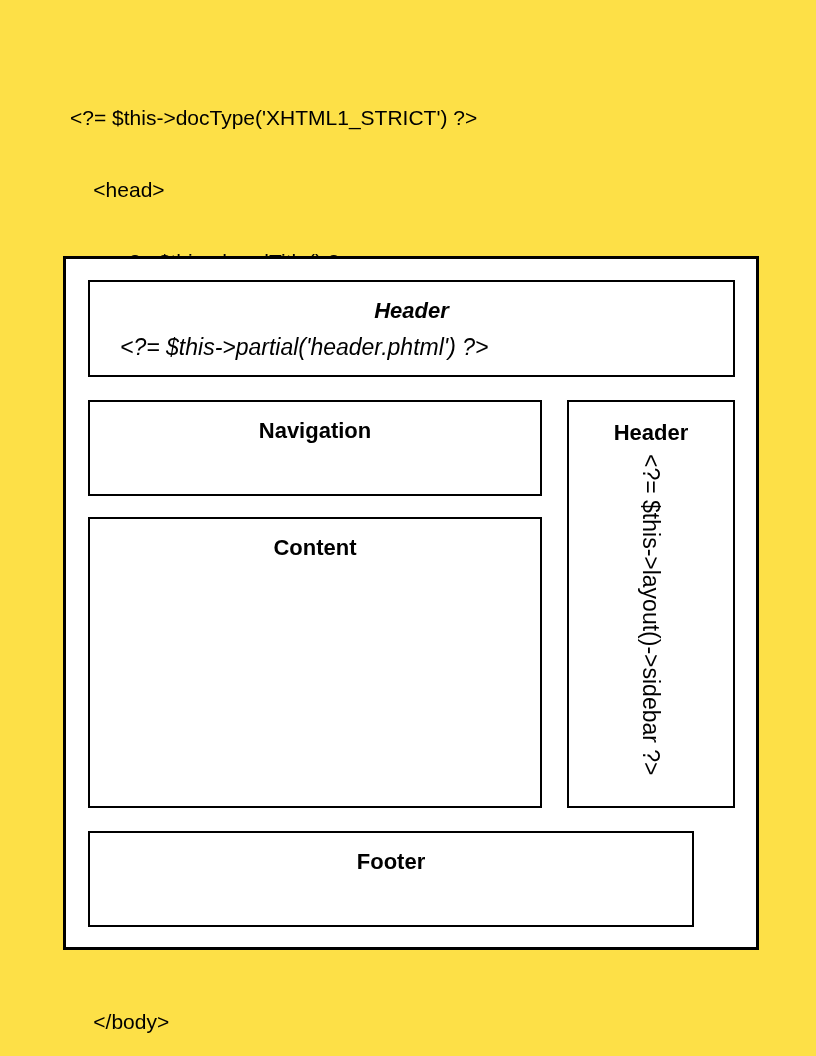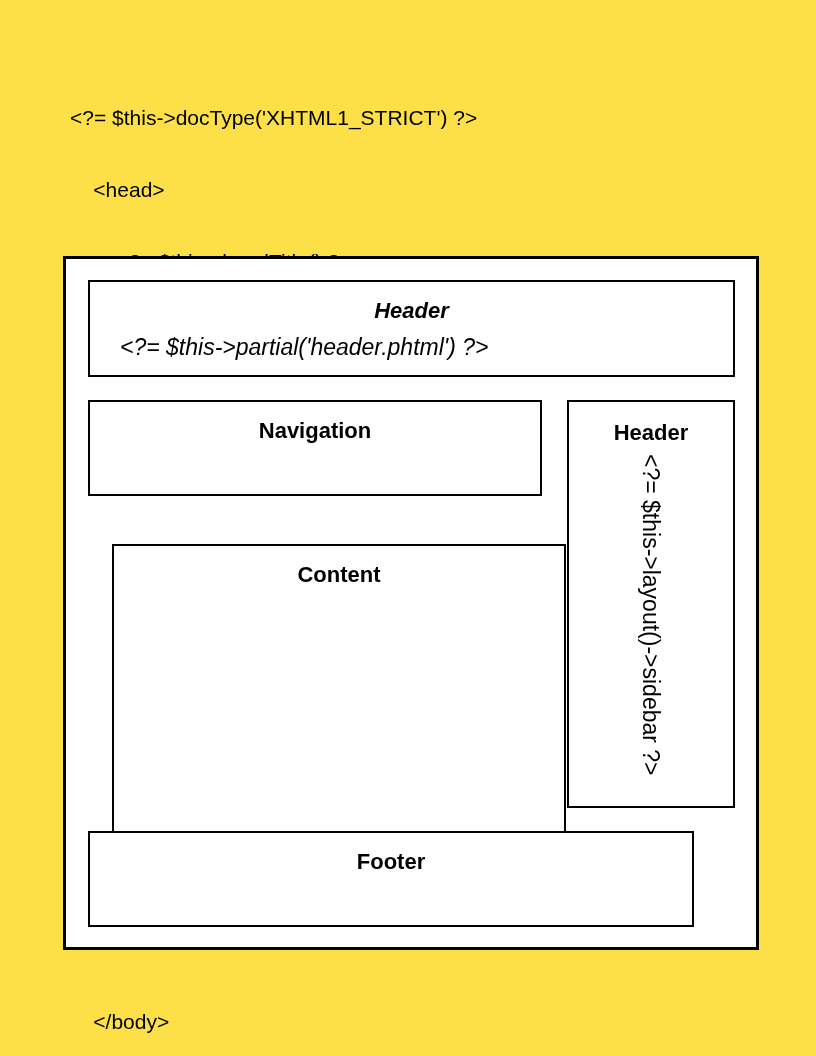--- a/index.html
+++ b/index.html
@@ -46,21 +46,21 @@
     font-size: 23px;
     line-height: 26px;
     margin-top: 10px;
     padding-left: 30px;
     white-space: pre;
   }
   #box-header  { left: 88px;  top: 280px; width: 647px; height: 97px; font-style: italic;  }
   #box-nav     { left: 88px;  top: 400px; width: 454px; height: 96px;  }
   #box-sidebar { left: 567px; top: 400px; width: 168px; height: 408px;
                  display: flex; flex-direction: column; align-items: center; }
-  #box-content { left: 88px;  top: 544px; width: 454px; height: 291px; margin-left: 24px; }
+  #box-content { left: 88px;  top: 517px; width: 454px; height: 291px; }
   #box-footer  { left: 88px;  top: 831px; width: 606px; height: 96px;  }
 
   #box-sidebar .dbox-title { margin-top: 18px; }
   .vertical-code {
     writing-mode: vertical-rl;
     text-orientation: mixed;
     font-size: 23px;
     line-height: 26px;
     margin-top: 8px;
     padding-left: 0;

